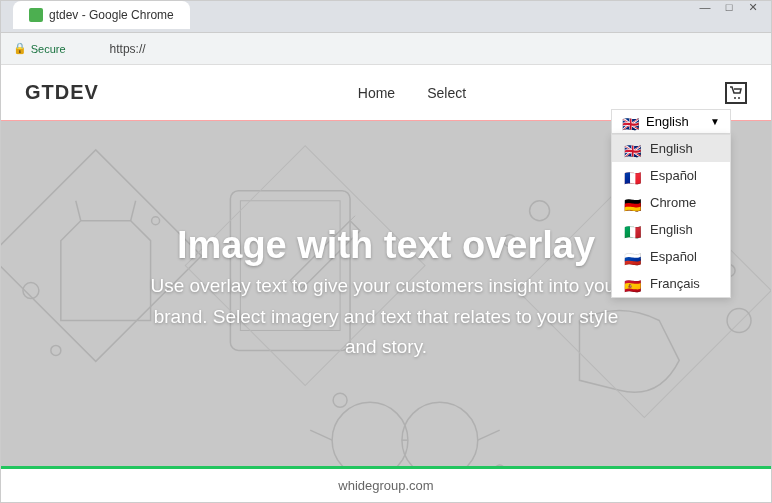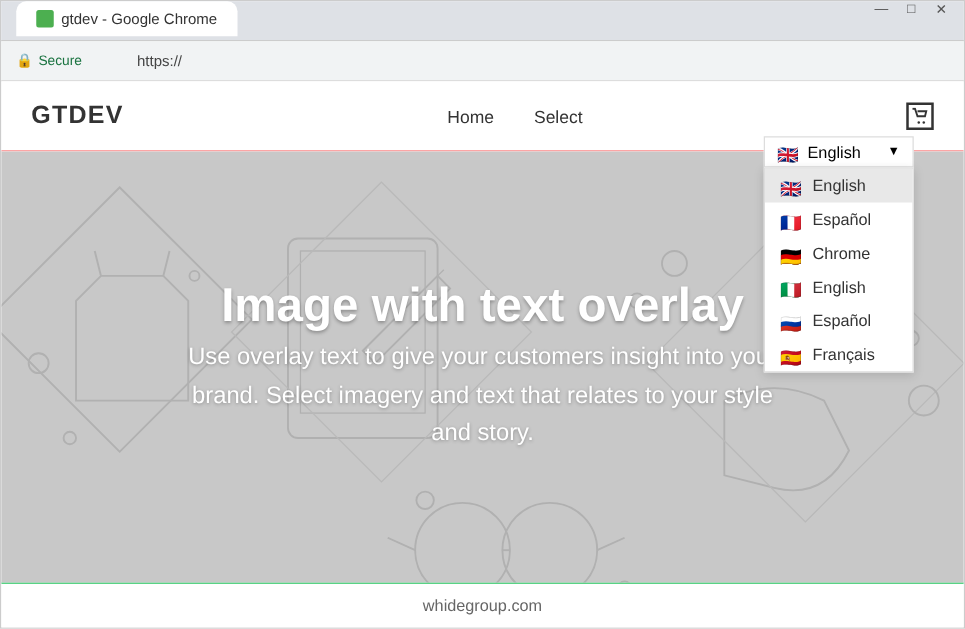--- a/index.html
+++ b/index.html
@@ -240,21 +240,21 @@
       max-width: 500px;
     }
 
     
     .footer {
       background: #fff;
       height: 36px;
       display: flex;
       align-items: center;
       justify-content: center;
-      border-top: 1px solid #22c55e;
+      border-top: 3px solid #22c55e;
     }
 
     .footer-text {
       font-size: 13px;
       color: #666;
     }
   </style>
 </head>
 <body>
 

